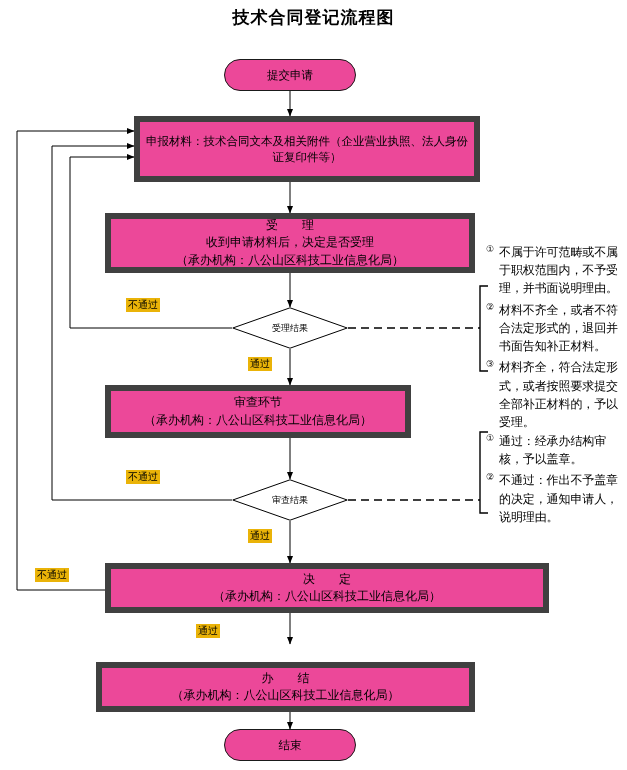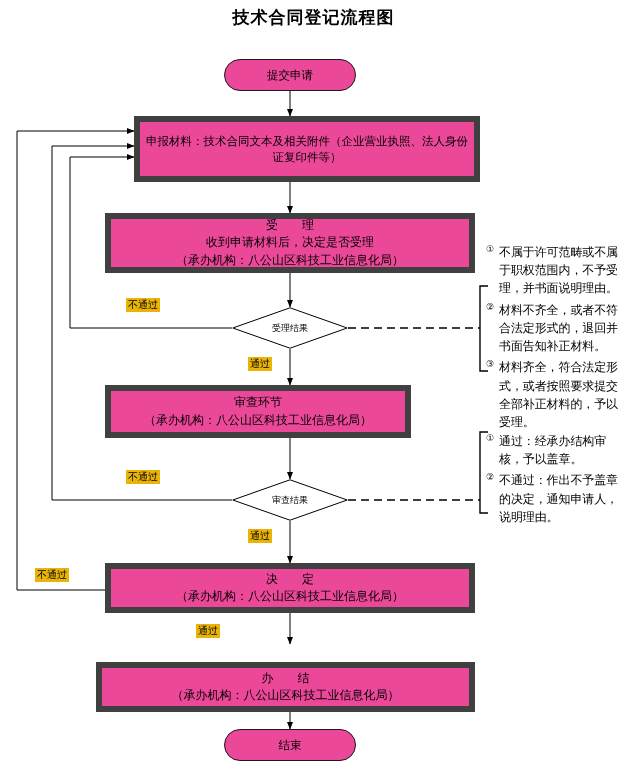--- a/index.html
+++ b/index.html
@@ -117,21 +117,21 @@
     <span class="ln t12">（承办机构：八公山区科技工业信息化局）</span>
   </div>
 
   <div class="diamond" style="left:232px;top:479px;width:116px;height:42px;">
     <svg width="116" height="42" viewBox="0 0 116 42">
       <polygon points="58,0.8 115.2,21 58,41.2 0.8,21" fill="#fff" stroke="#000" stroke-width="1"></polygon>
     </svg>
     <div class="dlabel">审查结果</div>
   </div>
 
-  <div class="node rect" style="left:105px;top:563px;width:370px;height:50px;">
+  <div class="node rect" style="left:105px;top:563px;width:444px;height:50px;">
     <span class="ln t12 sp">决　定</span>
     <span class="ln t12">（承办机构：八公山区科技工业信息化局）</span>
   </div>
 
   <div class="node rect" style="left:96px;top:662px;width:379px;height:50px;">
     <span class="ln t12 sp">办　结</span>
     <span class="ln t12">（承办机构：八公山区科技工业信息化局）</span>
   </div>
 
   <div class="node term" style="left:224px;top:729px;width:132px;height:32px;">

